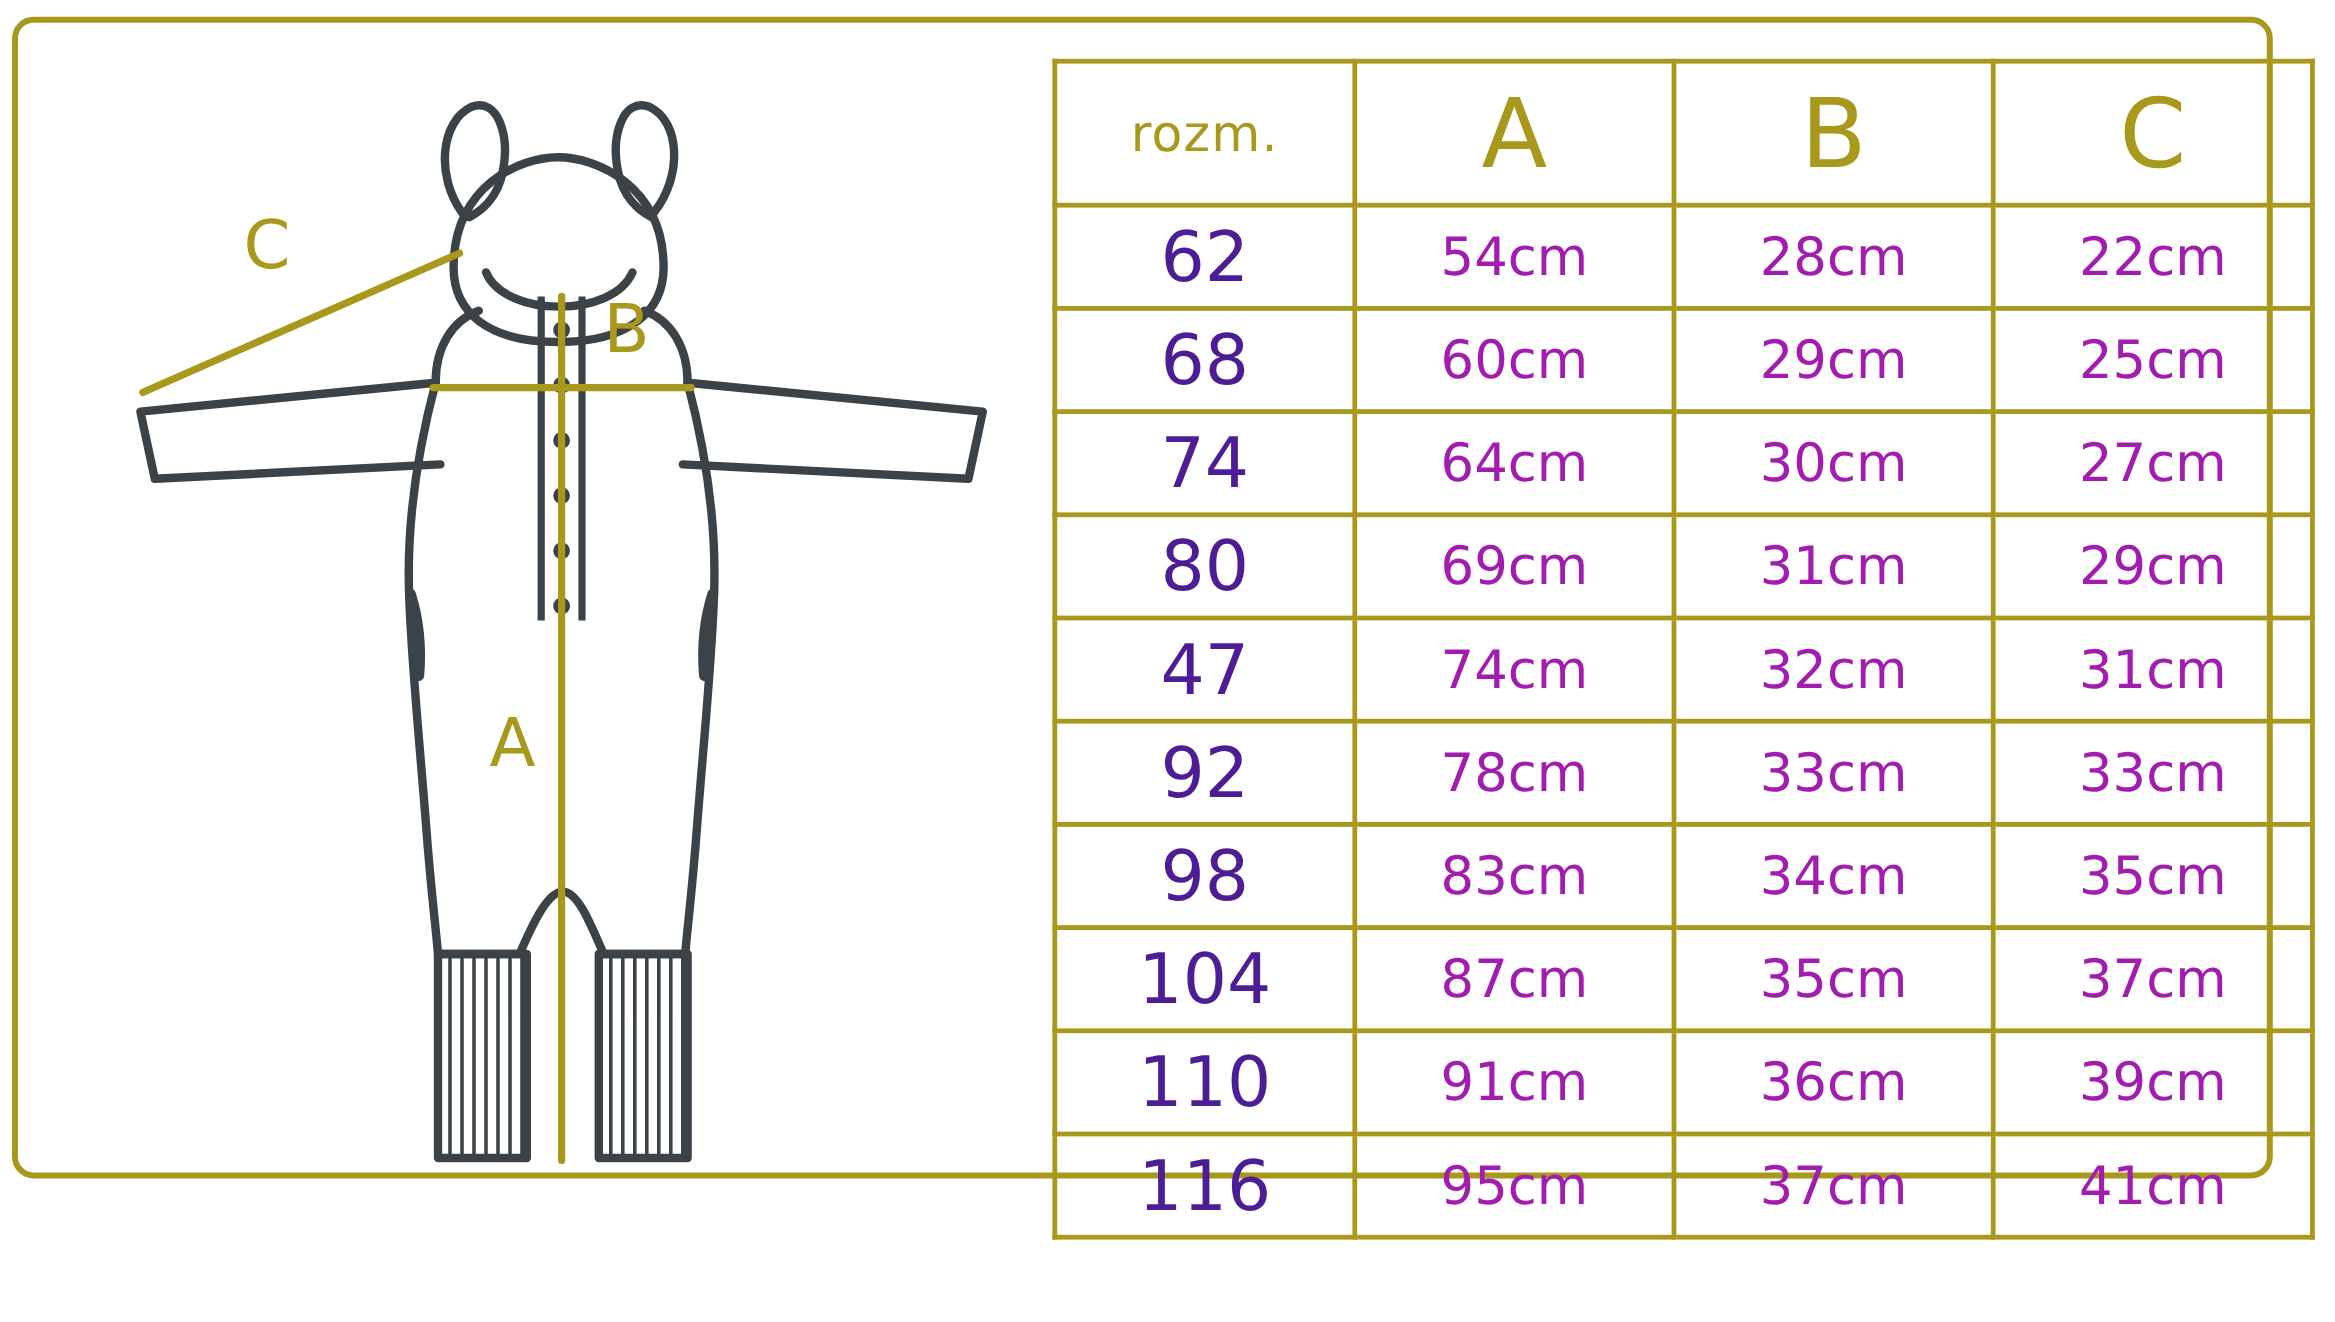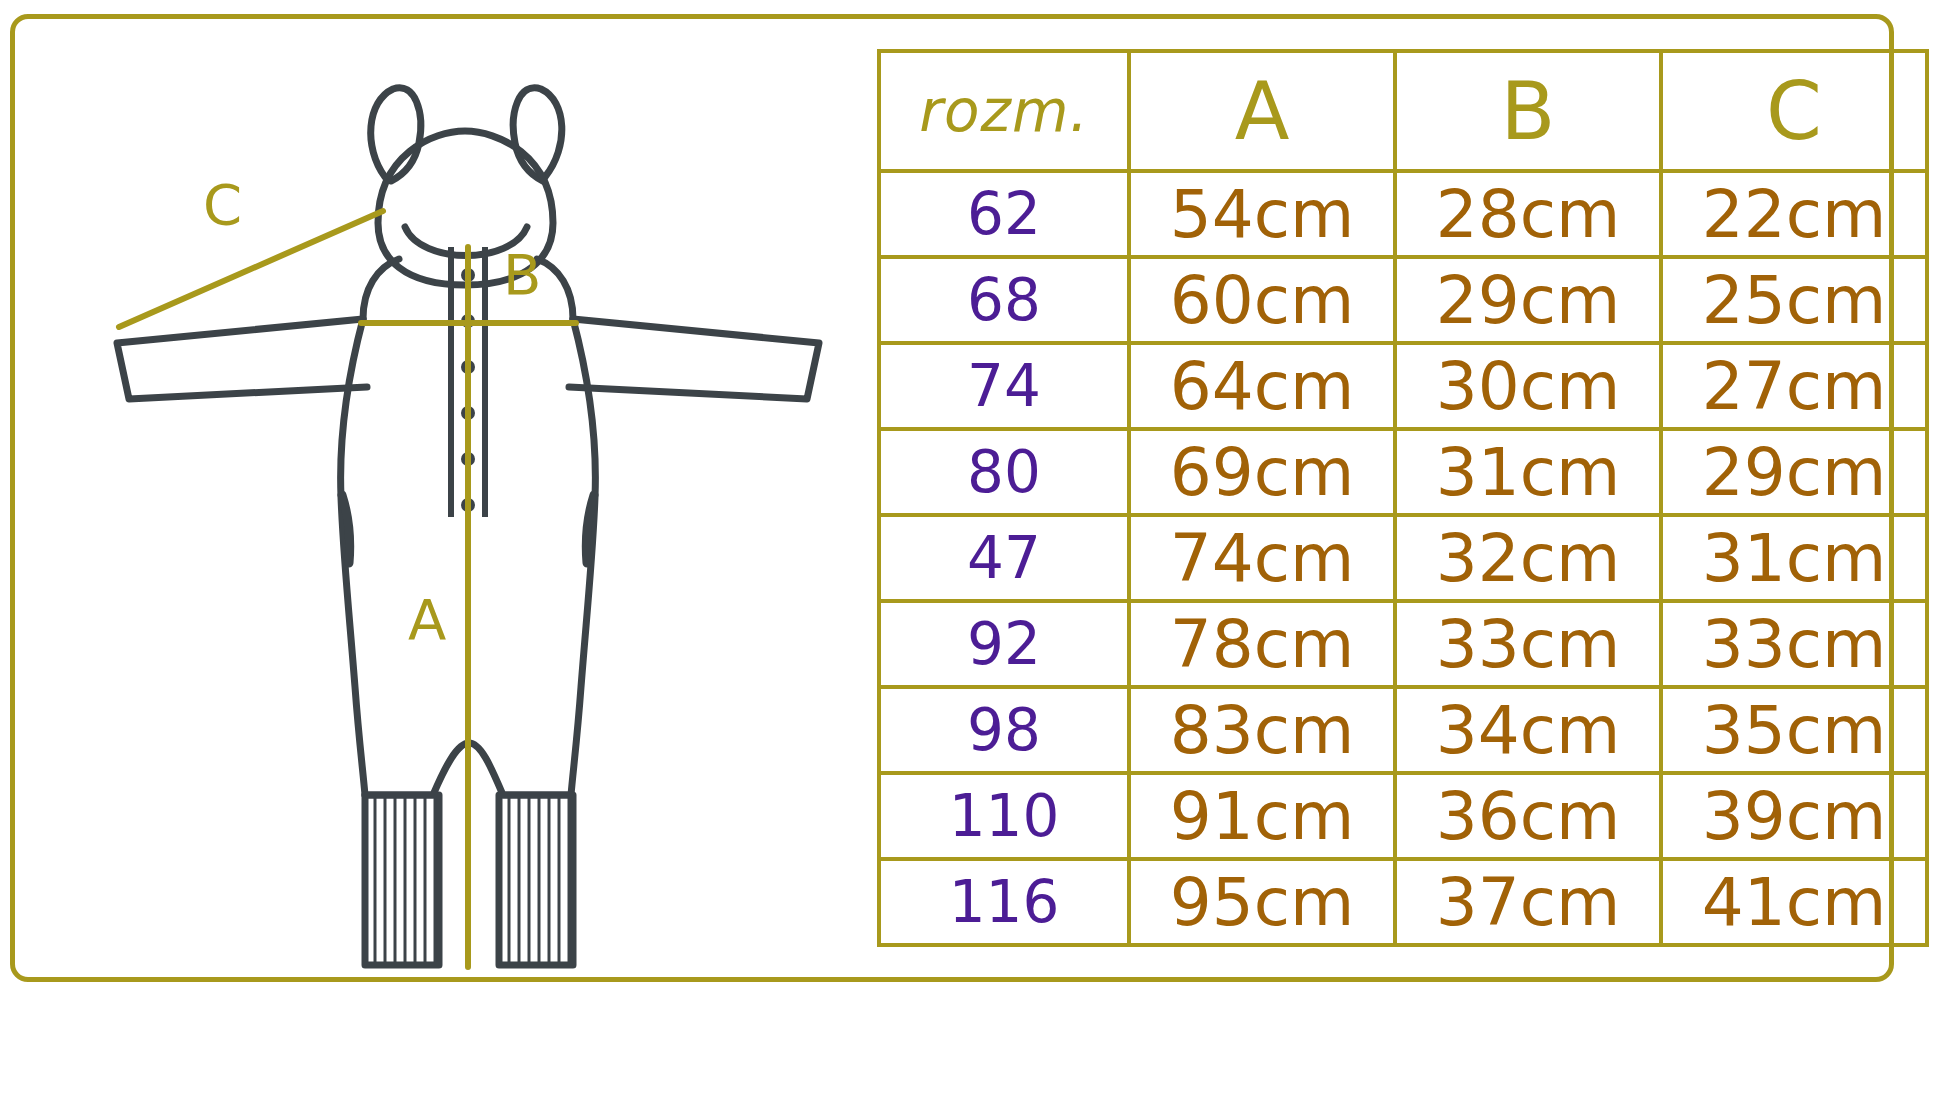--- a/index.html
+++ b/index.html
@@ -68,35 +68,34 @@
     font-weight: 400;
   }
   .size-table thead th {
     height: 116px;
   }
   .col-size { width: 250px; }
   .col-val  { width: 266px; }
 
   .head-rozm {
     color: #a8991c;
-    font-size: 58px;
+    font-size: 42px;
     letter-spacing: 1px;
-    font-style: italic;
   }
   .head-letter {
     color: #a8991c;
     font-size: 80px;
   }
   .cell-size {
     color: #4c1d95;
     font-size: 58px;
   }
   .cell-val {
-    color: #a16207;
-    font-size: 66px;
+    color: #a21caf;
+    font-size: 44px;
   }
   
   .size-table tr td:first-child,
   .size-table tr th:first-child {
     border-left: 4px solid #a8991c;
   }
 </style>
 </head>
 <body>
 
@@ -234,20 +233,26 @@
           <td class="cell-val">33cm</td>
           <td class="cell-val">33cm</td>
         </tr>
         <tr>
           <td class="cell-size">98</td>
           <td class="cell-val">83cm</td>
           <td class="cell-val">34cm</td>
           <td class="cell-val">35cm</td>
         </tr>
         <tr>
+          <td class="cell-size">104</td>
+          <td class="cell-val">87cm</td>
+          <td class="cell-val">35cm</td>
+          <td class="cell-val">37cm</td>
+        </tr>
+        <tr>
           <td class="cell-size">110</td>
           <td class="cell-val">91cm</td>
           <td class="cell-val">36cm</td>
           <td class="cell-val">39cm</td>
         </tr>
         <tr>
           <td class="cell-size">116</td>
           <td class="cell-val">95cm</td>
           <td class="cell-val">37cm</td>
           <td class="cell-val">41cm</td>

